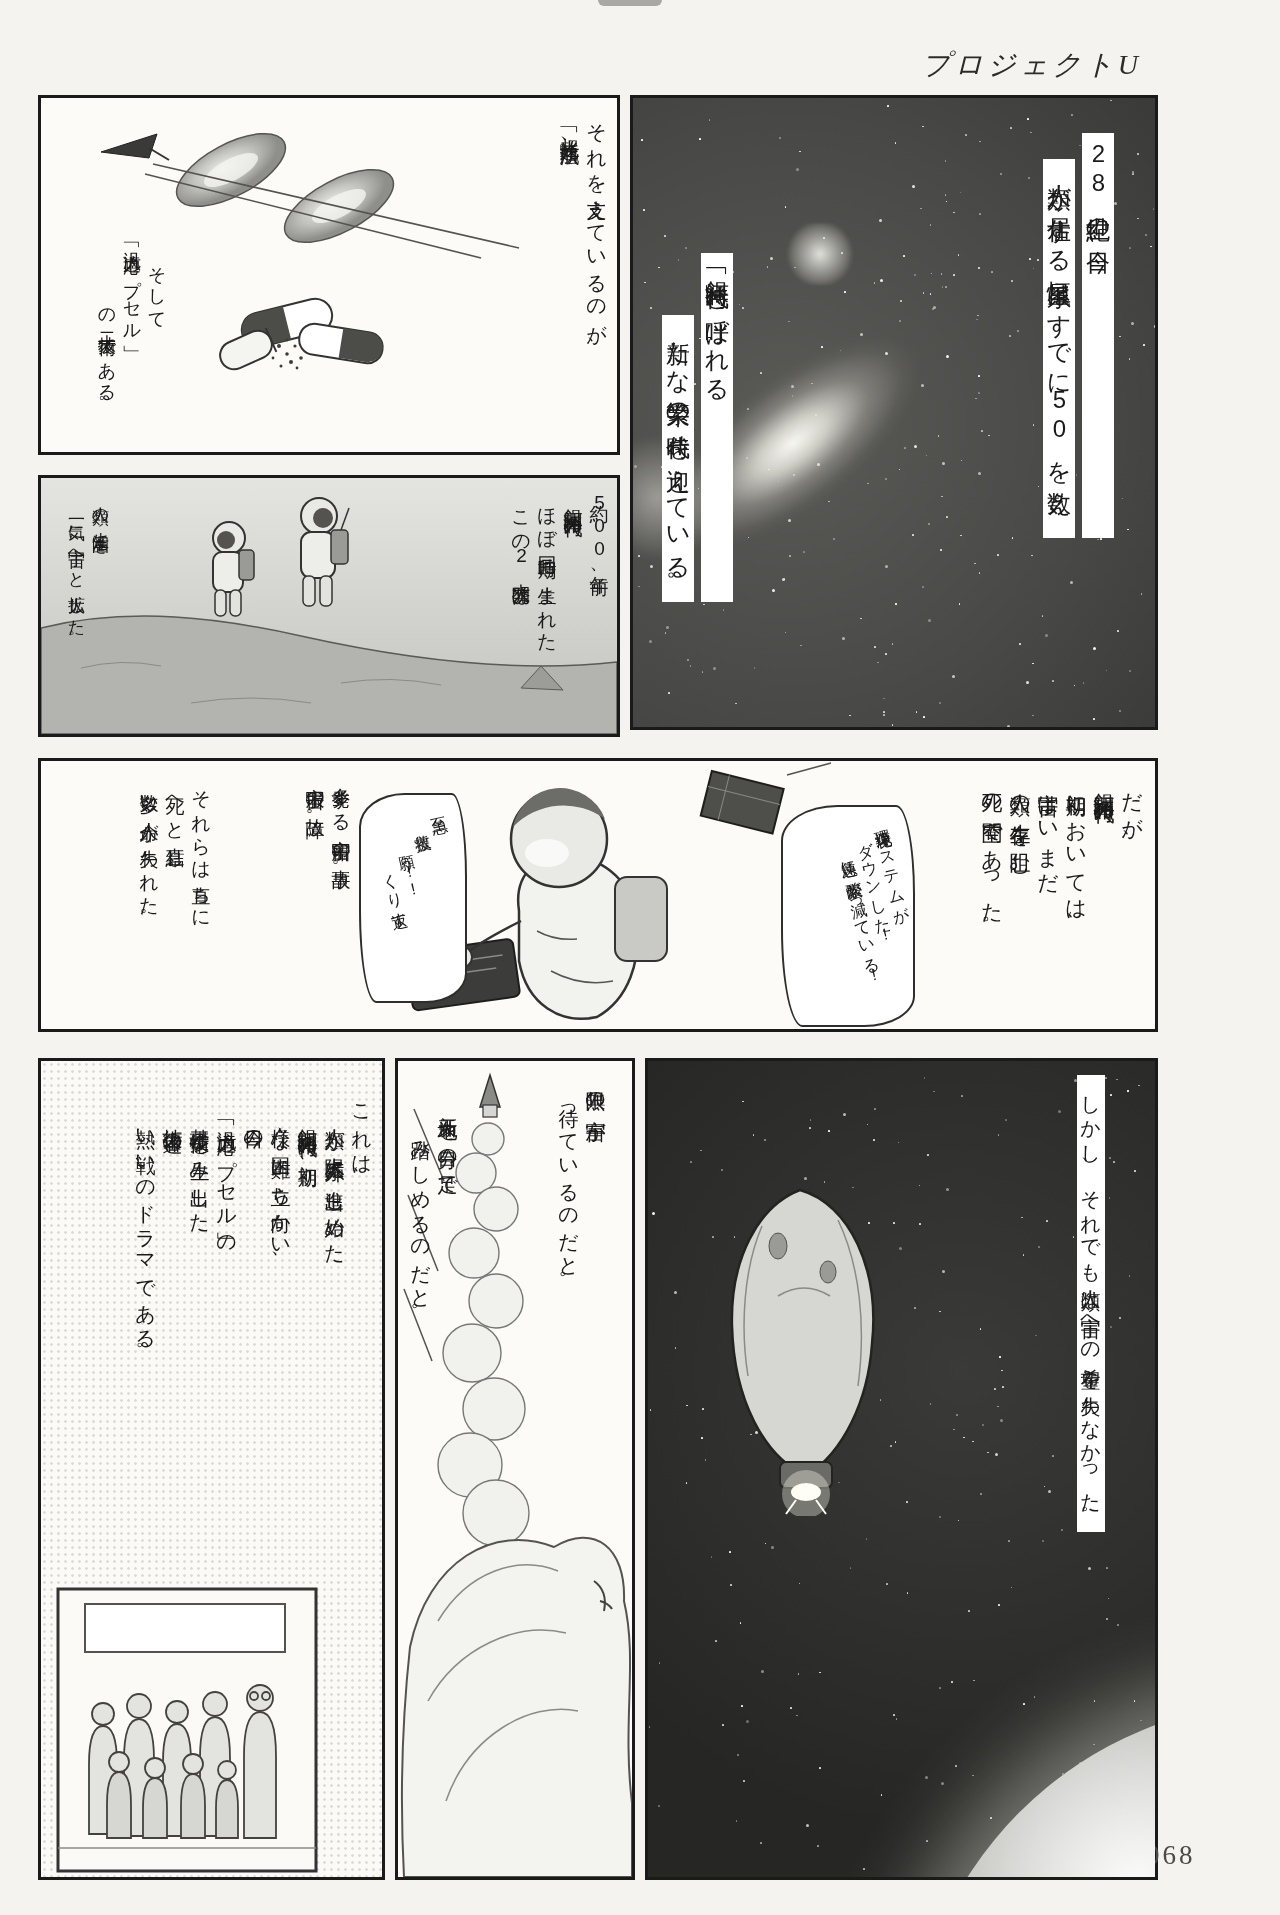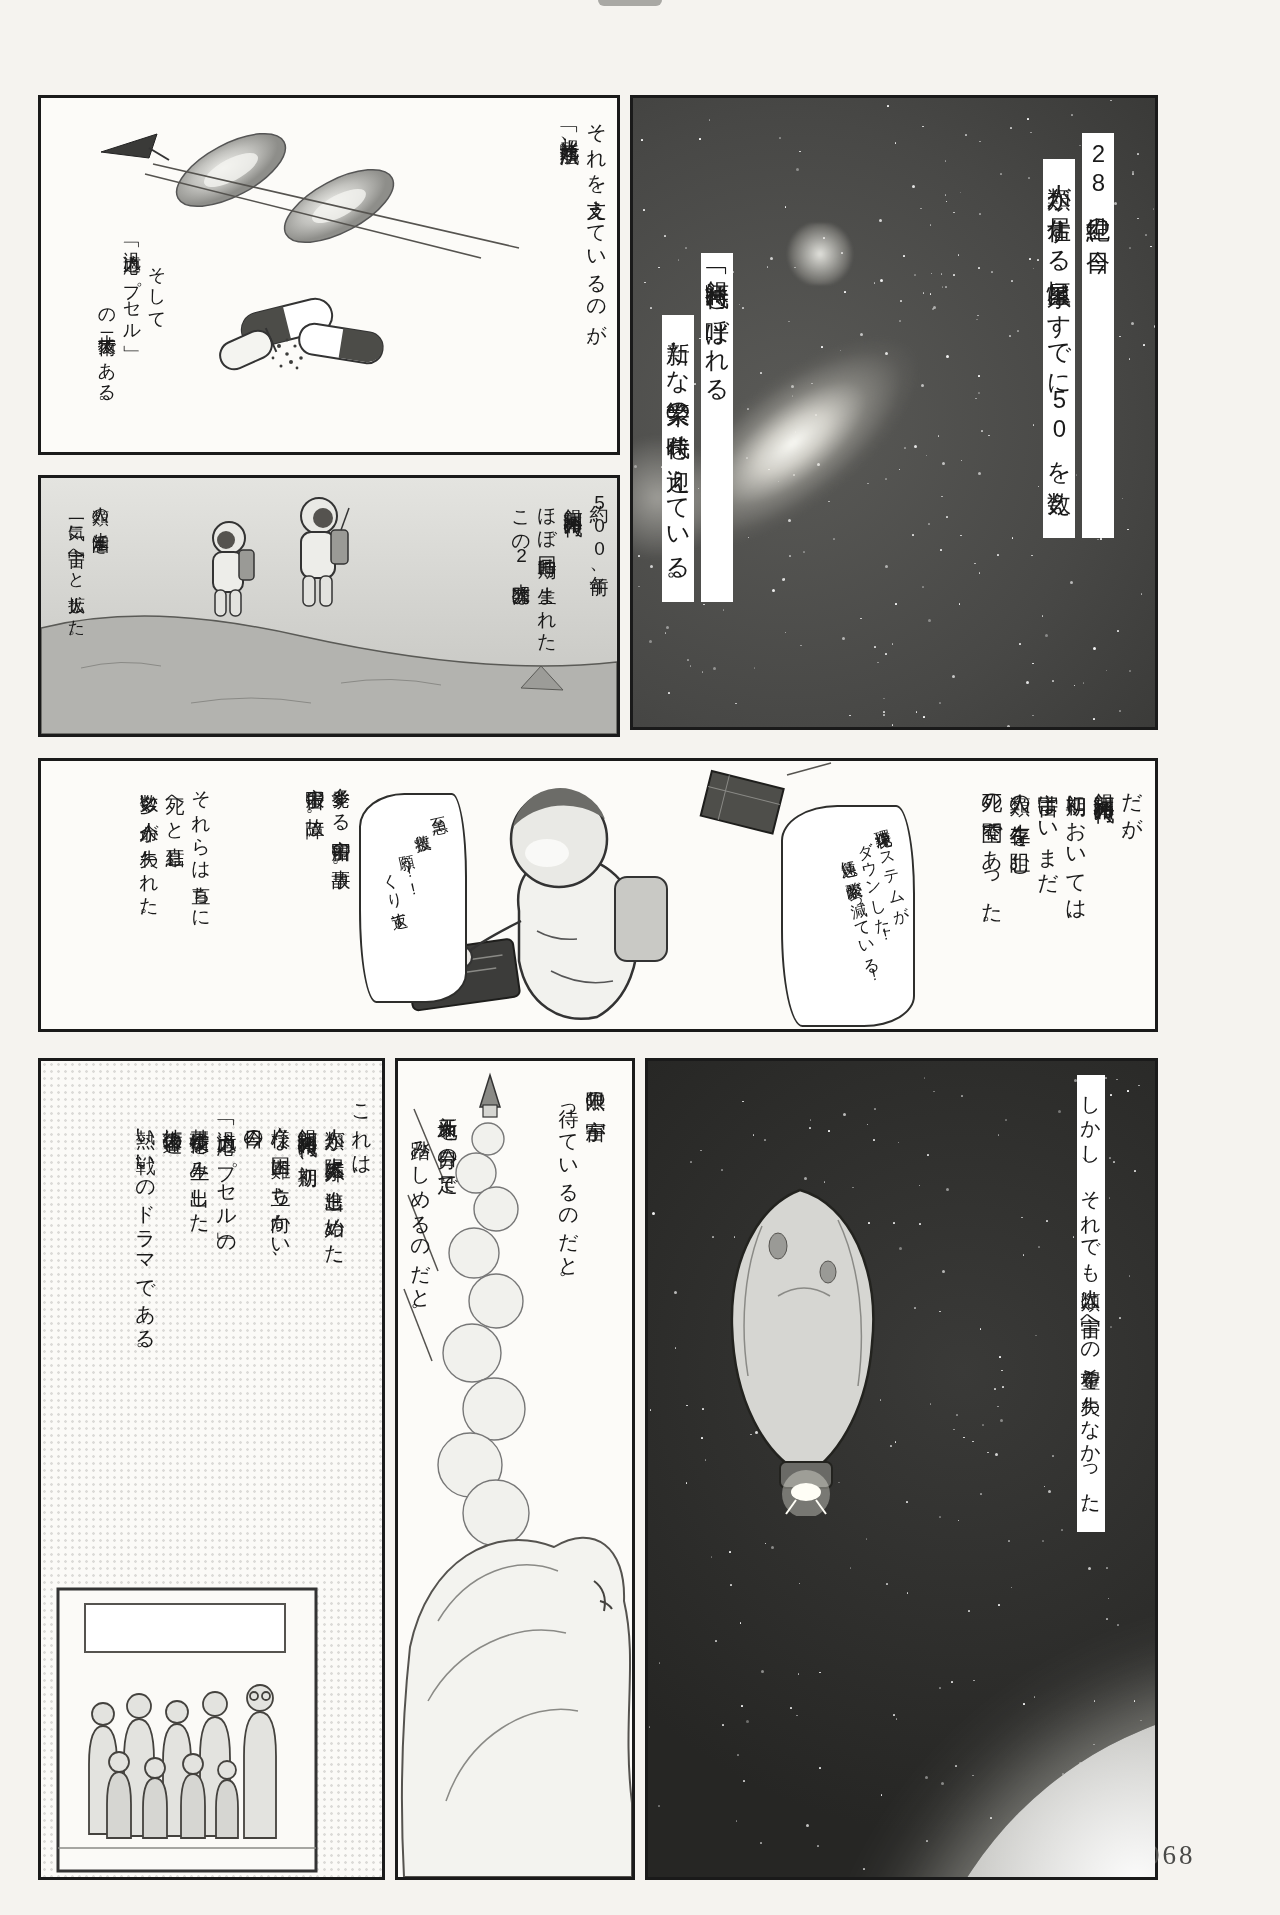--- a/index.html
+++ b/index.html
@@ -50,20 +50,21 @@
   .scan-smudge{position:absolute;left:598px;top:0;width:64px;height:6px;background:#6a6a66;
     opacity:.55;border-radius:0 0 6px 6px;z-index:5;}
 </style>
 </head>
 <body>
 
 <div class="page">
 
   <div class="scan-smudge"></div>
 
+  <div class="header-title">プロジェクトU</div>
 
   <div class="panel" style="left:38px;top:95px;width:582px;height:360px;">
     <svg width="576" height="354" viewBox="0 0 576 354">
       <defs>
         <radialGradient id="lens" cx="45%" cy="40%">
             <stop offset="0%" stop-color="#efefeb"></stop>
           <stop offset="55%" stop-color="#c2c2be"></stop>
             <stop offset="100%" stop-color="#8e8e8a"></stop>
           </radialGradient>
       </defs>

